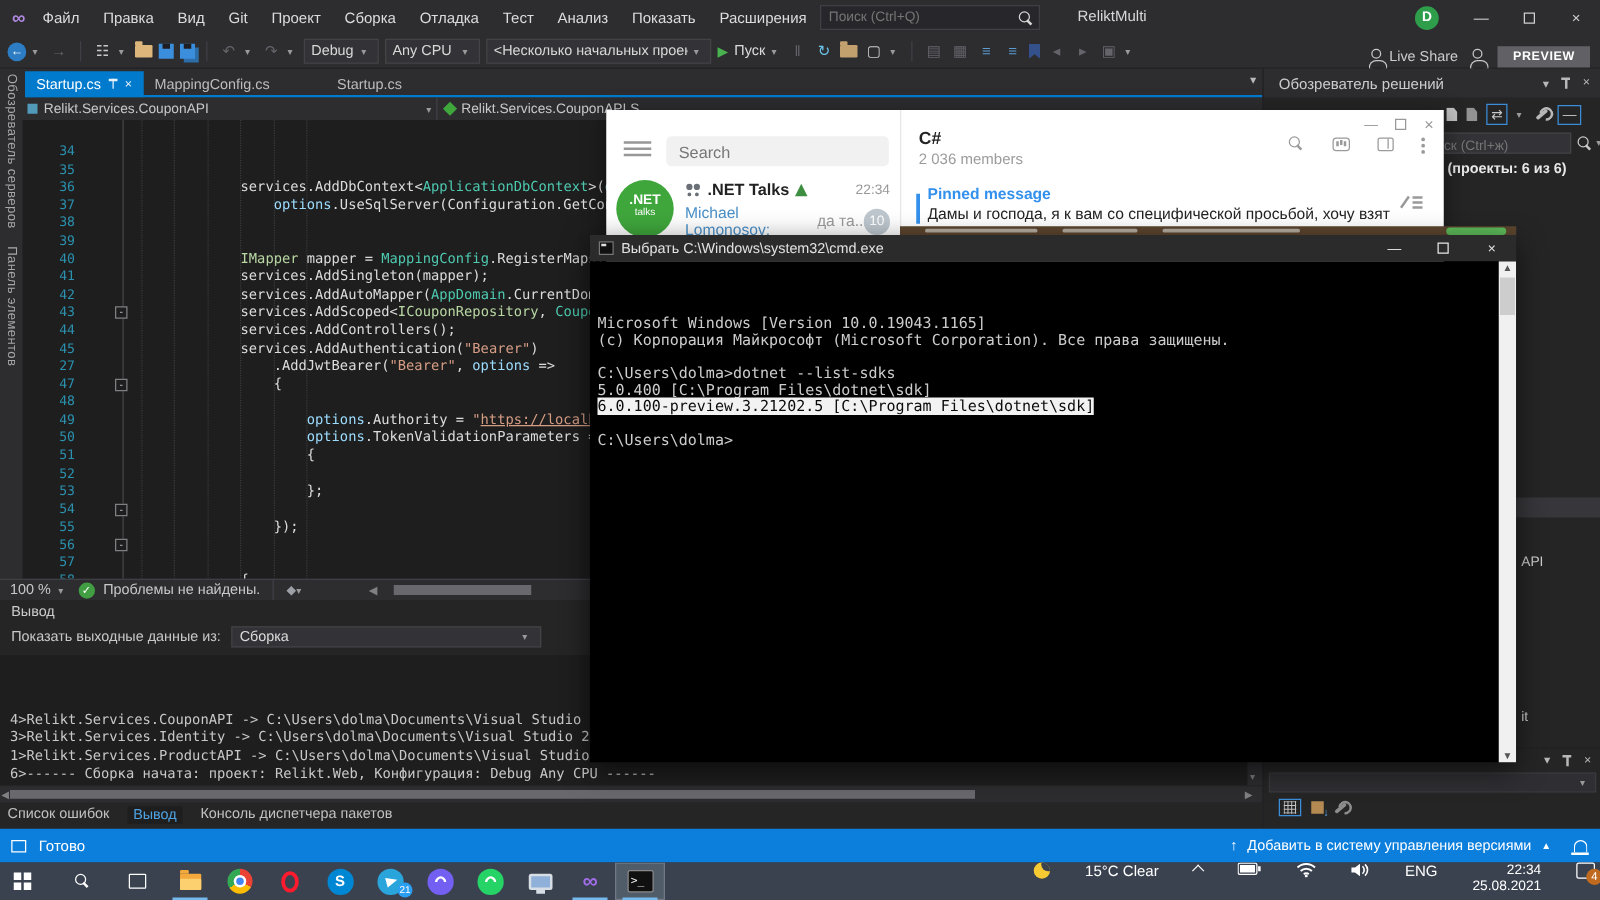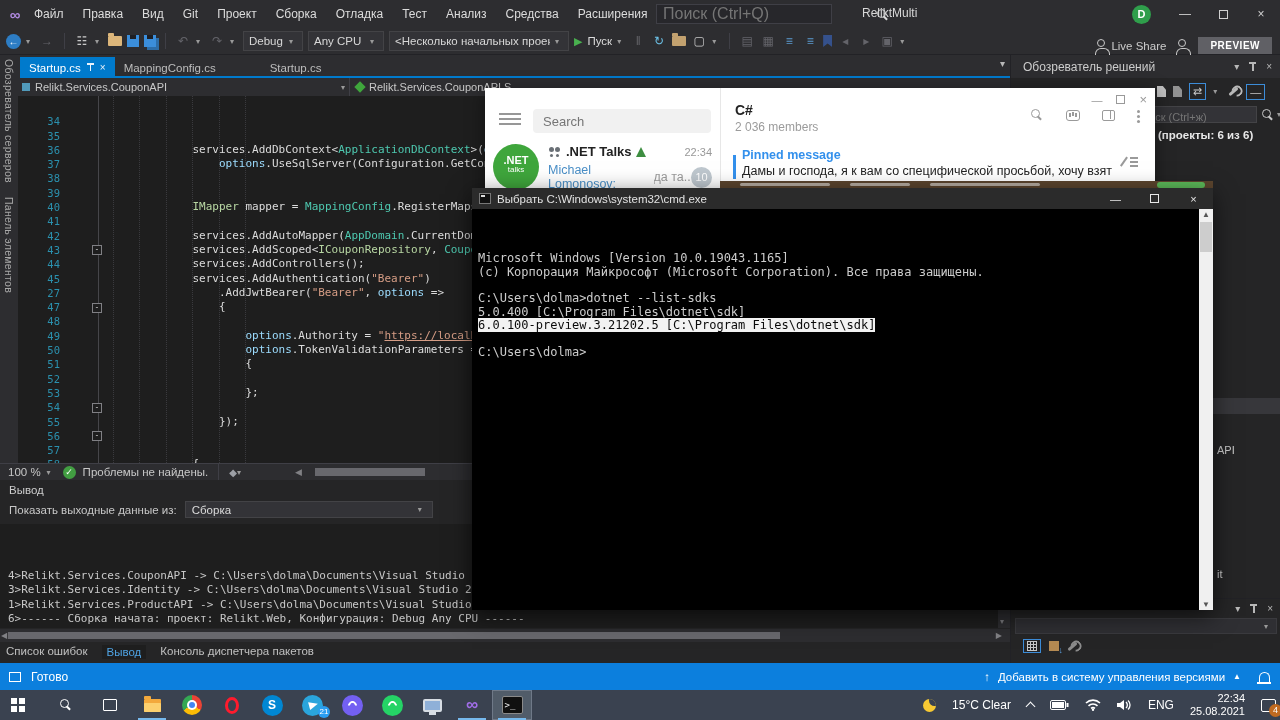--- a/index.html
+++ b/index.html
@@ -8,21 +8,21 @@
   #screen{position:relative;width:1280px;height:720px;background:#2d2d30;overflow:hidden}
   input{outline:none}
 
   
   #vs{position:absolute;inset:0 0 30px 0;background:#2d2d30;color:#cccccc}
   .titlebar{position:absolute;left:0;top:0;width:1280px;height:28px;background:#2d2d30;display:flex;align-items:center}
   .vs-logo{width:30px;text-align:center;color:#b08ae0;font-size:15px;font-weight:bold}
   .menubar{display:flex;gap:19px;font-size:12px;color:#dcdcdc;margin-left:4px}
   .menu-item{cursor:default}
   .qsearch{position:absolute;left:656px;top:4px;width:176px;height:20px;background:#27272b;border:1px solid #3f3f46;display:flex;align-items:center}
-  .qsearch input{flex:1;background:transparent;border:0;color:#8a8a90;font-size:16px;padding:0 6px;font-family:"Liberation Sans",sans-serif}
+  .qsearch input{flex:1;background:transparent;border:0;color:#8a8a90;font-size:11px;padding:0 6px;font-family:"Liberation Sans",sans-serif}
   .mag{position:relative;width:12px;height:12px;display:inline-block}
   .mag::before{content:"";position:absolute;width:7px;height:7px;border:1.5px solid currentColor;border-radius:50%;left:1px;top:1px}
   .mag::after{content:"";position:absolute;width:5px;height:1.6px;background:currentColor;transform:rotate(45deg);left:7px;top:9px}
   .vs-title{position:absolute;left:862px;top:6px;font-size:12px;color:#d8d8d8}
   .avatar{position:absolute;left:1132px;top:5px;width:19px;height:19px;border-radius:50%;background:#2f9e4b;color:#fff;font-size:11px;font-weight:bold;text-align:center;line-height:19px}
   .capbtns{position:absolute;right:0;top:0;height:28px;display:flex}
   .capbtn{width:38px;height:28px;display:flex;align-items:center;justify-content:center;color:#d0d0d0;font-size:12px}
   .boxglyph{width:9px;height:9px;border:1px solid currentColor;display:inline-block}
 
   .toolbar{position:absolute;left:0;top:28px;width:1280px;height:27px;background:#2d2d30;border-bottom:1px solid #222226;display:flex;align-items:center;font-size:11.5px}
@@ -223,21 +223,21 @@
   .tgapp{background:#2aa5dc}
   .plane{width:0;height:0;border-top:4px solid transparent;border-bottom:4px solid transparent;border-left:9px solid #fff;transform:rotate(-15deg);margin-left:2px}
   .viber{background:#7360f2}
   .wapp{background:#25d366}
   .phone{width:9px;height:9px;border:2.5px solid #fff;border-radius:50%;border-left-color:transparent;border-top-color:transparent;transform:rotate(-135deg)}
   .monitor{width:19px;height:13px;border:2px solid #d7dde4;border-radius:2px;background:#8fb0d8;position:relative}
   .monitor::after{content:"";position:absolute;left:4px;bottom:-5px;width:7px;height:3px;background:#d7dde4}
   .vsapp{color:#a16ee8;font-size:17px;font-weight:bold;font-style:italic}
   .cmdapp{width:21px;height:18px;background:#101010;border:1px solid #8a8a8a;border-radius:2px;color:#eee;font-size:9px;line-height:16px;padding-left:2px;font-family:"DejaVu Sans Mono",monospace}
   .badge{position:absolute;right:2px;bottom:2px;min-width:12px;height:12px;border-radius:6px;background:#2a9ef1;color:#fff;font-size:8px;line-height:12px;text-align:center;font-weight:normal;padding:0 1px}
-  .tray{position:absolute;right:4px;top:0;height:30px;display:flex;align-items:center;gap:16px;font-size:12px}
+  .tray{position:absolute;right:4px;top:0;height:30px;display:flex;gap:28px;font-size:12px}
   .moon{width:13px;height:13px;border-radius:50%;background:#f7c933;position:relative;overflow:hidden}
   .moon::after{content:"";position:absolute;width:11px;height:11px;border-radius:50%;background:#3a4250;right:-4px;top:-4px}
   .chevup{width:7px;height:7px;border-right:1.5px solid #fff;border-bottom:1.5px solid #fff;transform:rotate(-135deg);margin-top:3px}
   .clock{text-align:right;font-size:11px;line-height:13px}
   .notif{width:15px;height:13px;border:1.5px solid #fff;border-radius:2px;position:relative}
   .notif .nb{position:absolute;right:-7px;bottom:-6px;width:13px;height:13px;border-radius:50%;background:#c06a20;color:#fff;font-size:9px;line-height:13px;text-align:center}
 </style>
 </head>
 <body>
 
@@ -251,21 +251,21 @@
 
       <span class="menu-item">Файл</span>
           <span class="menu-item">Правка</span>
           <span class="menu-item">Вид</span>
           <span class="menu-item">Git</span>
           <span class="menu-item">Проект</span>
           <span class="menu-item">Сборка</span>
           <span class="menu-item">Отладка</span>
           <span class="menu-item">Тест</span>
           <span class="menu-item">Анализ</span>
-          <span class="menu-item">Средства</span>
+          <span class="menu-item">Показать</span>
           <span class="menu-item">Расширения</span>
           <span class="menu-item">Окно</span>
           <span class="menu-item">Справка</span>
         </div>
       <div class="qsearch">
         <input placeholder="Поиск (Ctrl+Q)" style="">
         <span class="mag" style="color:#d8d8d8;margin-right:5px"></span>
       </div>
       <span class="vs-title">ReliktMulti</span>
       <span class="avatar">D</span>
@@ -411,20 +411,21 @@
 
           <div class="cl">
             <span class="ln">38</span>
             
             <span class="ct" style="padding-left: 79.44px;"><span class="c-i">IMapper</span><span class="c-d"> mapper = </span><span class="c-t">MappingConfig</span><span class="c-d">.RegisterMaps().Create</span></span>
           </div>
 
           <div class="cl">
             <span class="ln">39</span>
             
+            <span class="ct" style="padding-left: 79.44px;"><span class="c-d">services.AddSingleton(mapper);</span></span>
           </div>
 
           <div class="cl">
             <span class="ln">40</span>
             
             <span class="ct" style="padding-left: 79.44px;"><span class="c-d">services.AddAutoMapper(</span><span class="c-t">AppDomain</span><span class="c-d">.CurrentDomain.Ge</span></span>
           </div>
 
           <div class="cl">
             <span class="ln">41</span>

